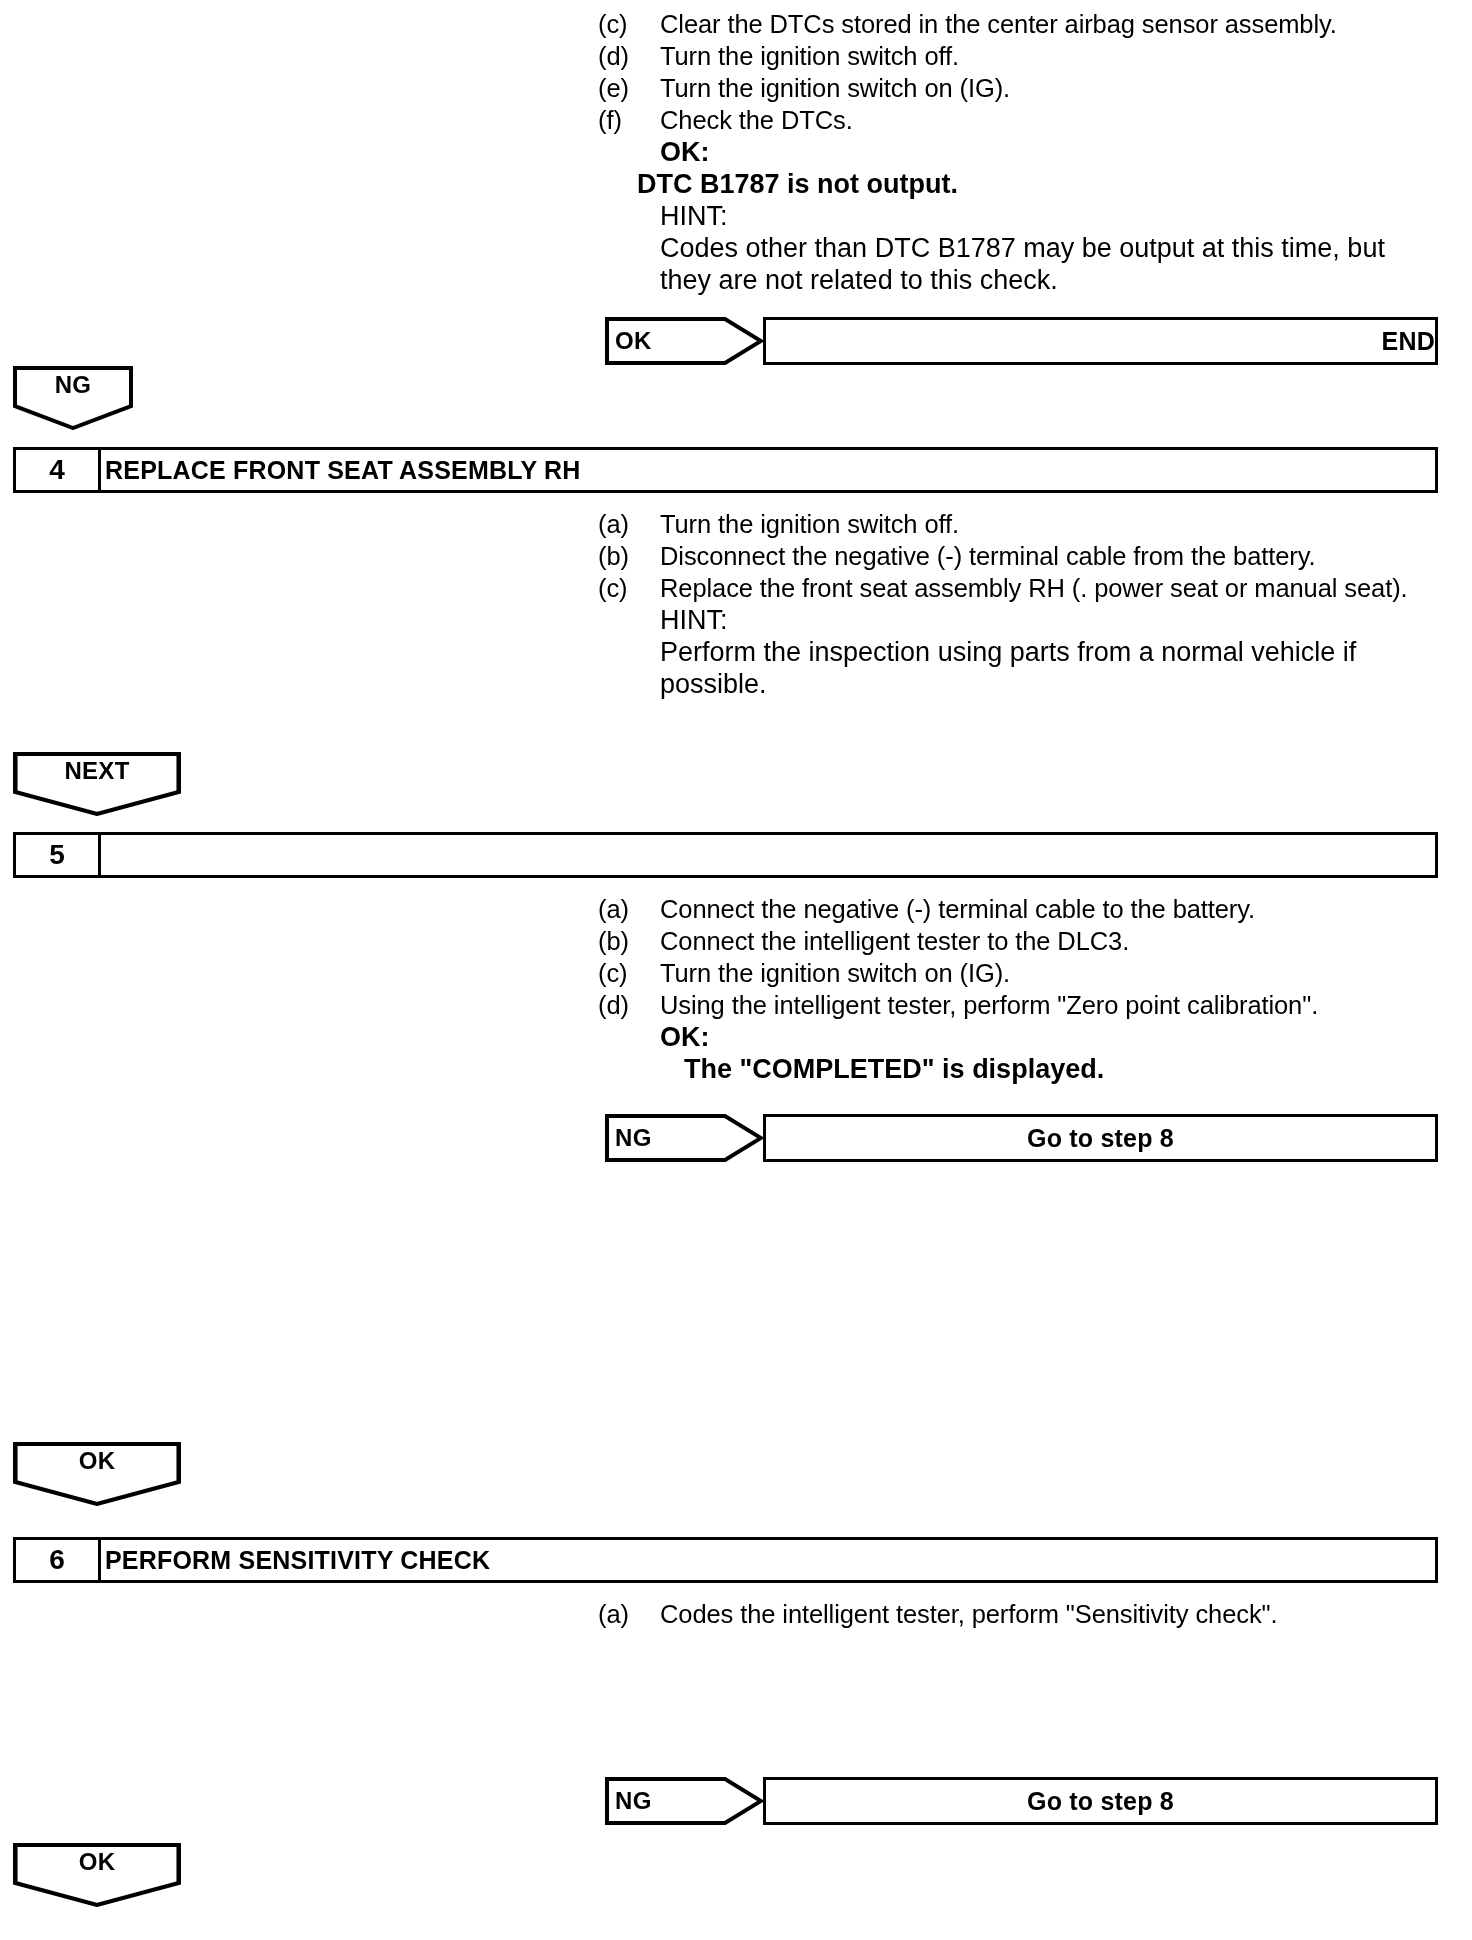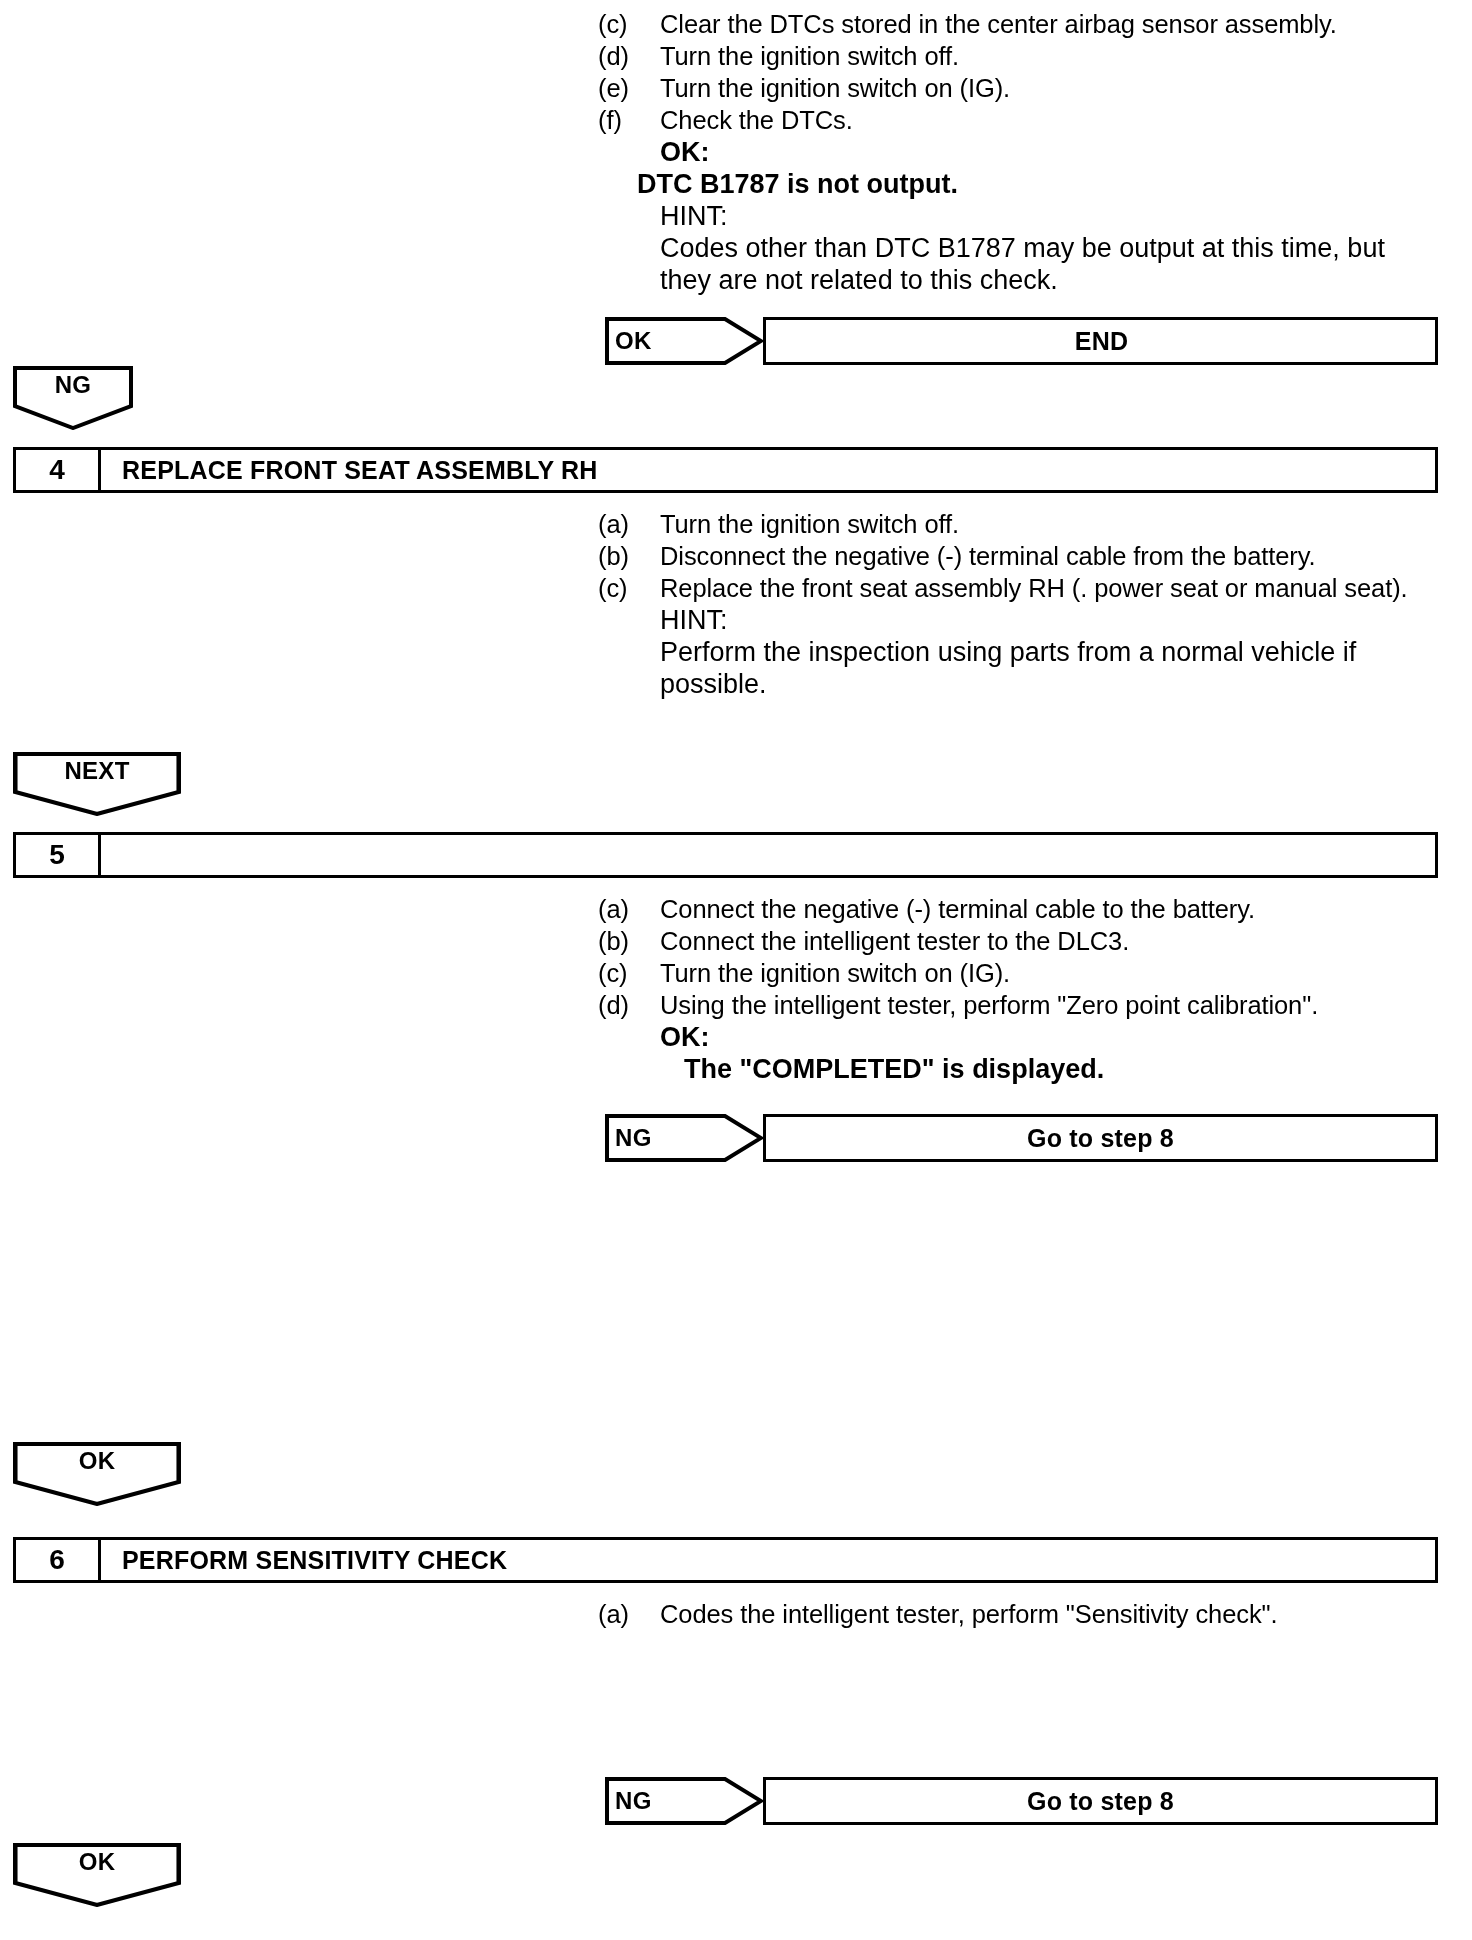--- a/index.html
+++ b/index.html
@@ -75,21 +75,21 @@
     display: flex;
     align-items: center;
     justify-content: center;
     font-size: 28px;
     font-weight: bold;
   }
   .step-title {
     flex: 1 1 auto;
     display: flex;
     align-items: center;
-    padding-left: 21px;
+    padding-left: 4px;
     font-size: 25px;
     font-weight: bold;
     letter-spacing: 0.2px;
     border-radius: 8px;
   }
 
   
   .chev-badge {
     position: absolute;
     width: 120px;
@@ -145,21 +145,21 @@
     position: absolute;
     top: 0;
     height: 48px;
     border: 3px solid #000;
     box-sizing: border-box;
     display: flex;
     align-items: center;
     background: #fff;
   }
   .result-box.left-text {
-    justify-content: center;
+    justify-content: flex-end;
     padding-left: 2px;
   }
   .result-box.center-text {
     justify-content: center;
   }
   .result-box .res-label {
     font-size: 25px;
     font-weight: bold;
     letter-spacing: 0.2px;
   }

